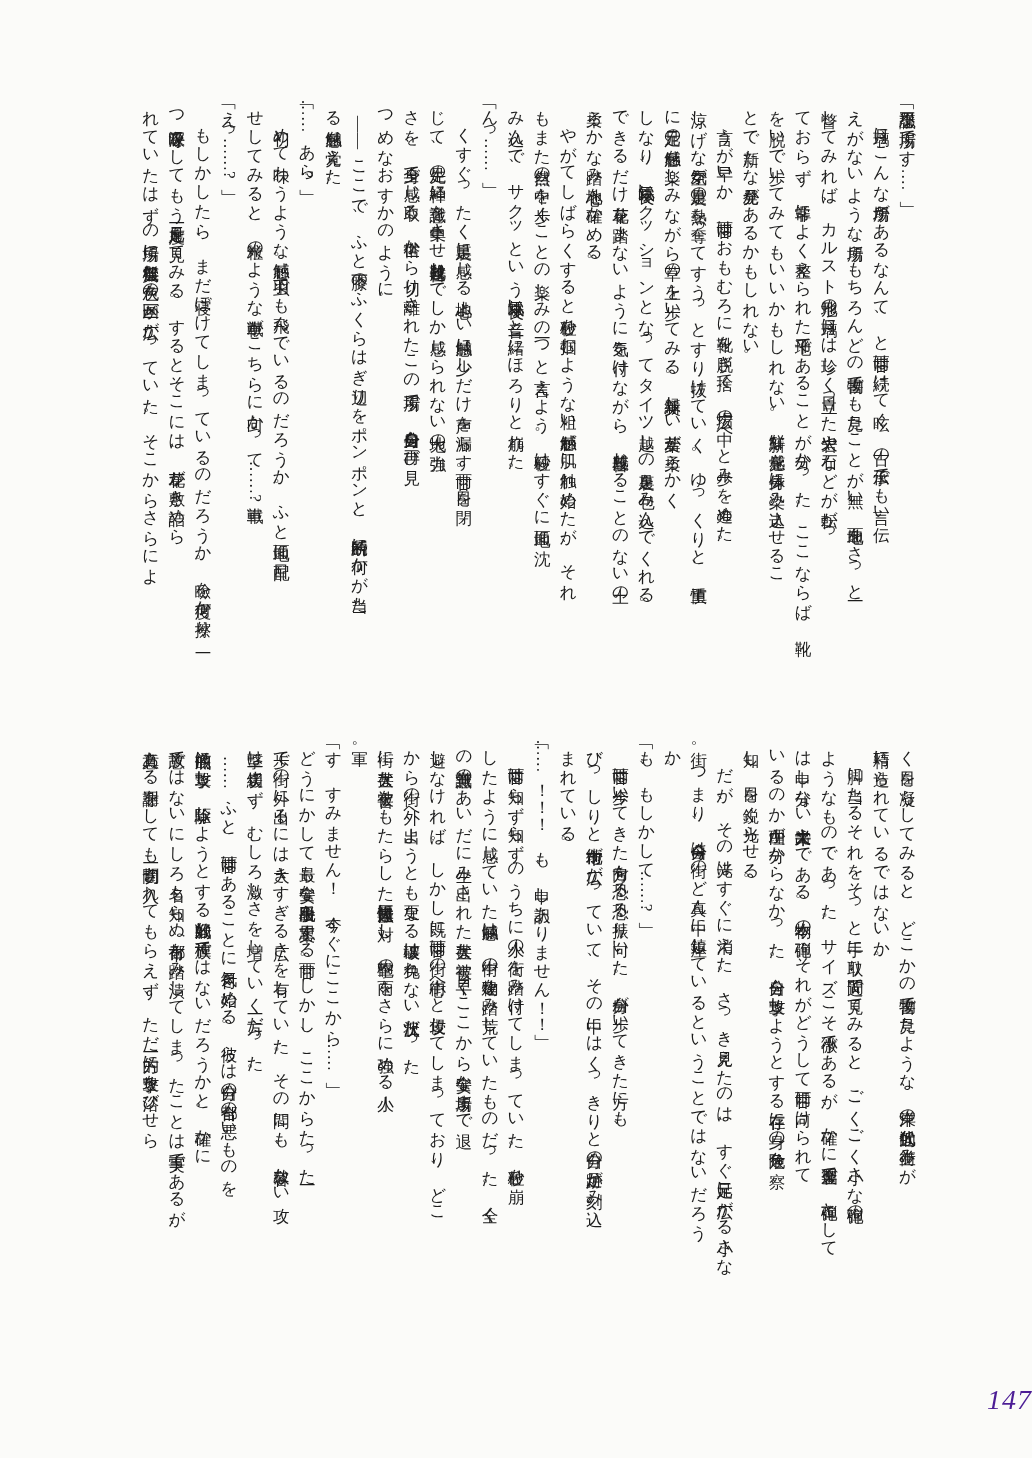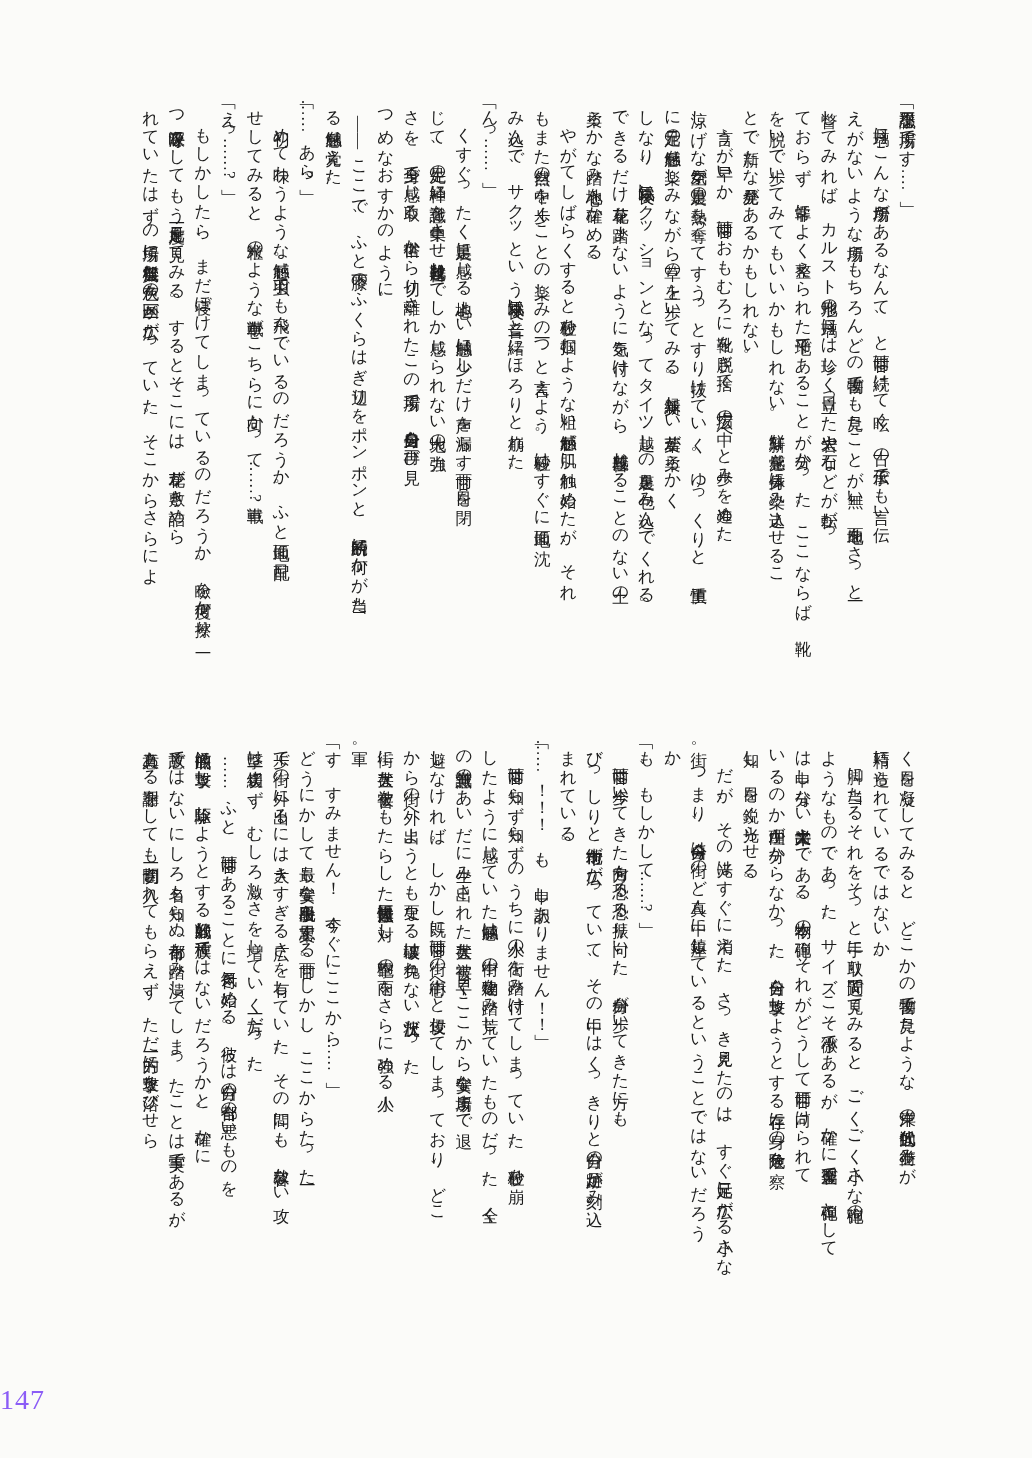--- a/index.html
+++ b/index.html
@@ -30,24 +30,25 @@
   #block-lower  { top: 739px; height: 616px; }
   .vline {
     line-height: 26.1px;
     height: 612px;
   }
   .page-number {
     position: absolute;
     top: 1384px;
     left: 0;
     width: 100%;
-    text-align: left;
+    text-align: right;
     font-size: 28px;
     letter-spacing: 1px;
-    color: #8b5cf6;
+    color: #4c1d95;
+    font-style: italic;
   }
 </style>
 </head>
 <body>
 
 <div class="page">
 
   <div id="block-upper" class="vblock"><div class="vline">「不思議な場所です……」</div><div class="vline">　璃月にこんな場所があるなんて、と甘雨は続けて呟く。古の伝承でも言い伝</div><div class="vline">えがないような場所。もちろんどの書物でも見たことが無い。地面をさっと一</div><div class="vline">瞥してみれば、カルスト地形の璃月には珍しく目立った大岩や石などが転がっ</div><div class="vline">ておらず、非常によく整えられた平地であることが分かった。ここならば、靴</div><div class="vline">を脱いで歩いてみてもいいかもしれない。新鮮な感覚を身体に染み込ませるこ</div><div class="vline">とで新たな発見があるかもしれない。</div><div class="vline">　言うが早いか、甘雨はおもむろに靴を脱ぎ捨て、広場の中へと歩みを進めた。</div><div class="vline">涼しげな空気が足裏の熱を奪ってすうっとすり抜けていく。ゆっくりと、慎重</div><div class="vline">に足元の感触を楽しみながら草の上を歩いてみる。新緑美しい若葉が柔らかく</div><div class="vline">しなり、小気味良いクッションとなってタイツ越しの足裏を包み込んでくれる。</div><div class="vline">できるだけ草花を踏まないように気を付けながら、普段感じることのない土の</div><div class="vline">柔らかな踏み心地を確かめる。</div><div class="vline">　やがてしばらくすると砂粒を掴むような粗い感触が肌に触れ始めたが、それ</div><div class="vline">もまた自然の中を歩くことの楽しみの一つと言えよう。砂粒はすぐに地面に沈</div><div class="vline">み込んで、サクッという小気味良い音と一緒にほろりと崩れた。</div><div class="vline">「んっ……」</div><div class="vline">　くすぐったく足裏に感じる心地よい感触に少しだけ声を漏らす甘雨。目を閉</div><div class="vline">じて、足先の神経に意識を集中させ普段靴越しでしか感じられない大地の力強</div><div class="vline">さを、全身で感じ取る。俗世から切り離されたこの場所で、自分自身を再び見</div><div class="vline">つめなおすかのように。</div><div class="vline">　――ここで、ふと膝下のふくらはぎ辺りをポンポンと、断続的に何かが当た</div><div class="vline">る感触を覚えた。</div><div class="vline">「……あら?」</div><div class="vline">　初めて味わうような感触。羽虫でも飛んでいるのだろうか。ふと地面に目配</div><div class="vline">せしてみると、米粒のような戦車がこちらに向かって……戦車?</div><div class="vline">「えっ……?」</div><div class="vline">　もしかしたら、まだ寝ぼけてしまっているのだろうか。瞼を何度か擦り、一</div><div class="vline">つ深呼吸をしてもう一度足元を見てみる。するとそこには、草花が敷き詰めら</div><div class="vline">れていたはずの場所に無機質な灰色の区画が広がっていた。そこからさらによ</div></div>
 
   <div id="block-lower" class="vblock"><div class="vline">く目を凝らしてみると、どこかの書物で見たような、東洋の近代的な街並みが</div><div class="vline">精巧に造られているではないか。</div><div class="vline">　脚に当たるそれをそっと手に取り間近で見てみると、ごくごく小さな砲弾の</div><div class="vline">ようなものであった。サイズこそ微小であるが、確かに金属製で、砲弾として</div><div class="vline">は申し分ない出来栄えである。本物の砲弾。それがどうして甘雨に向けられて</div><div class="vline">いるのか理由が分からなかった。自分を攻撃しようとする存在に身の危険を察</div><div class="vline">知し、目を鋭く光らせる。</div><div class="vline">　だが、その光はすぐに消えた。さっき見えたのは、すぐ足元に広がる小さな</div><div class="vline">街。つまり、今自分は街のど真ん中に鎮座しているということではないだろう</div><div class="vline">か。</div><div class="vline">「も、もしかして……?」</div><div class="vline">　甘雨は今歩いてきた方向を恐る恐る振り向いた。自分が歩いてきた方にも、</div><div class="vline">びっしりと市街地が広がっていて、その中にはくっきりと自分の足跡が刻み込</div><div class="vline">まれている。</div><div class="vline">「……！！！　も、申し訳ありません！！」</div><div class="vline">　甘雨は知らず知らずのうちに小人の街を踏み付けてしまっていた。砂粒を崩</div><div class="vline">したように感じていた感触は、街中の建物を踏み荒していたものだった。全く</div><div class="vline">の無意識のあいだに生み出された甚大な被害。早くここから安全な場所まで退</div><div class="vline">避しなければ。しかし既に甘雨は街の中心街へと侵攻してしまっており、どこ</div><div class="vline">から街の外へ出ようとも更なる破壊は免れない状況だった。</div><div class="vline">街に甚大な被害をもたらした超巨大怪獣に対し、砲撃の雨をさらに強める小人</div><div class="vline">軍。</div><div class="vline">「す、すみません！　今すぐにここから……」</div><div class="vline">どうにかして最も安全な脱出手段を思案する甘雨。しかし、ここからたった一</div><div class="vline">歩で街の外に出るには大きすぎる広さを有していた。その間にも、容赦ない攻</div><div class="vline">撃は一切緩まず、むしろ激しさを増していく一方だった。</div><div class="vline">　……ふと、甘雨はあることに気付き始める。彼らは自分の都合の悪いものを</div><div class="vline">徹底的に攻撃し、駆除しようとする好戦的な種族ではないだろうかと。確かに</div><div class="vline">故意ではないにしろ名も知らぬ都市を踏み潰してしまったことは事実であるが、</div><div class="vline">真意ある謝罪をしても一切聞き入れてもらえず、ただ一方的に攻撃を浴びせら</div></div>

